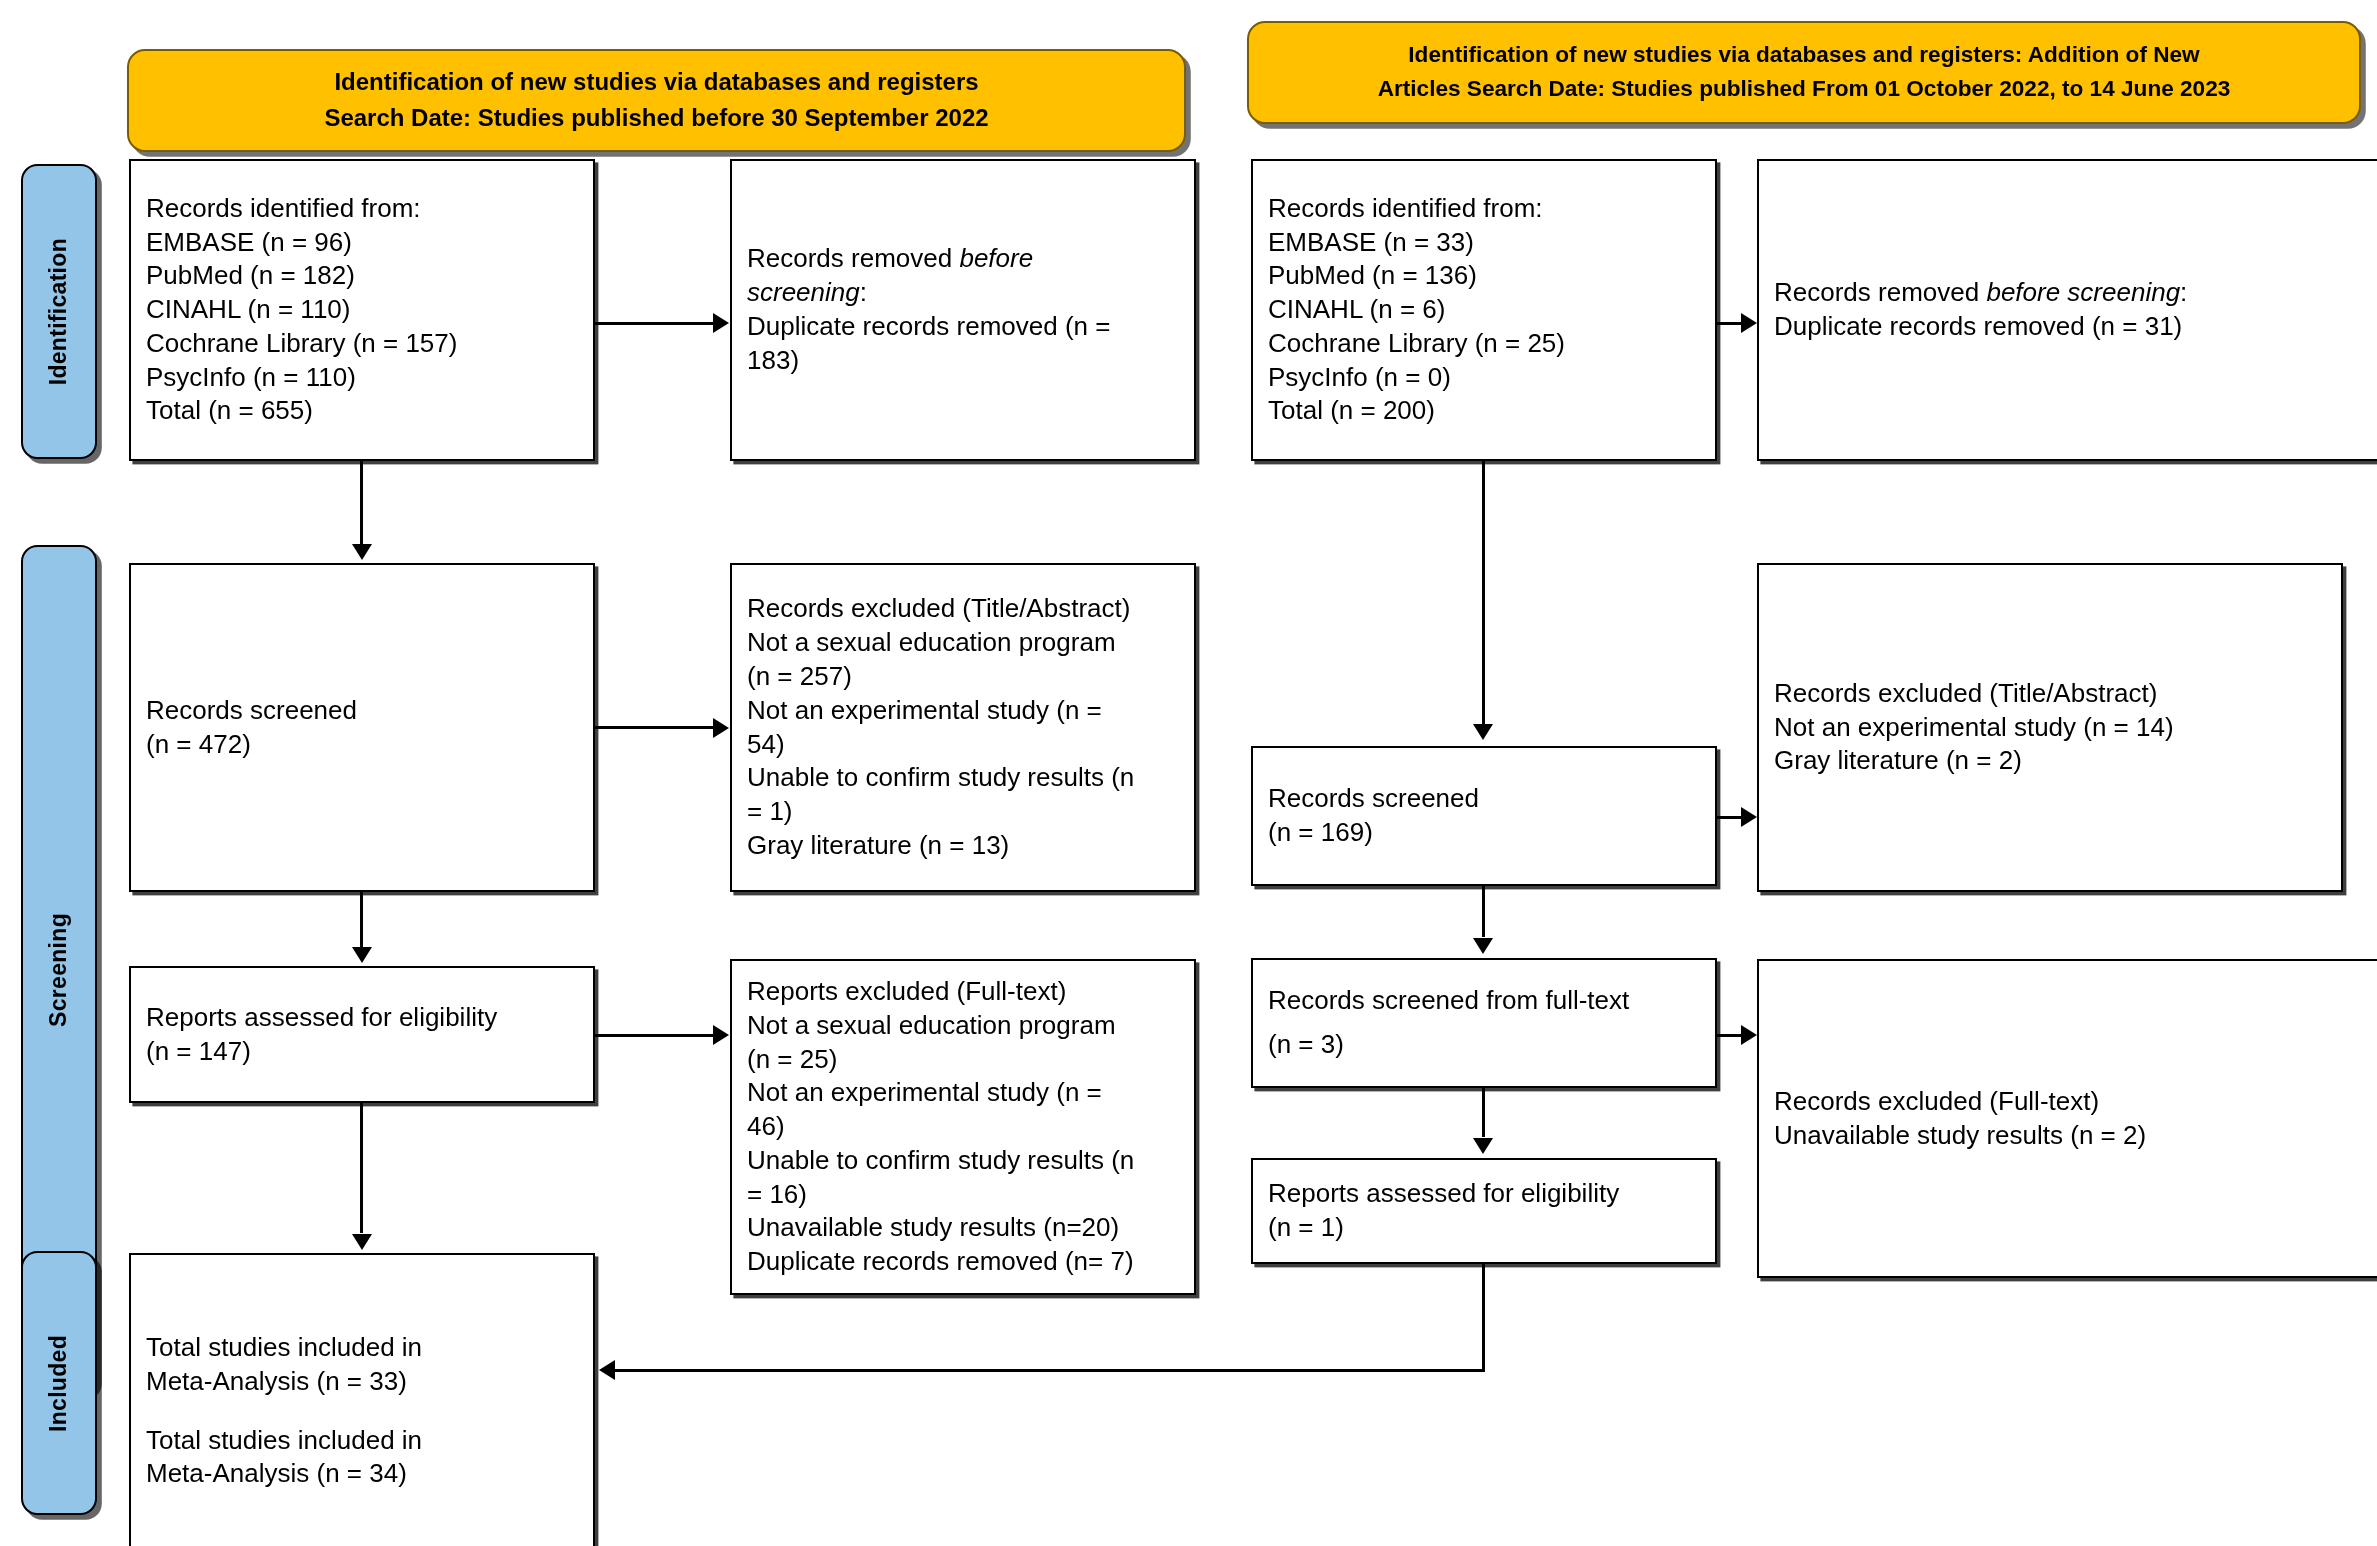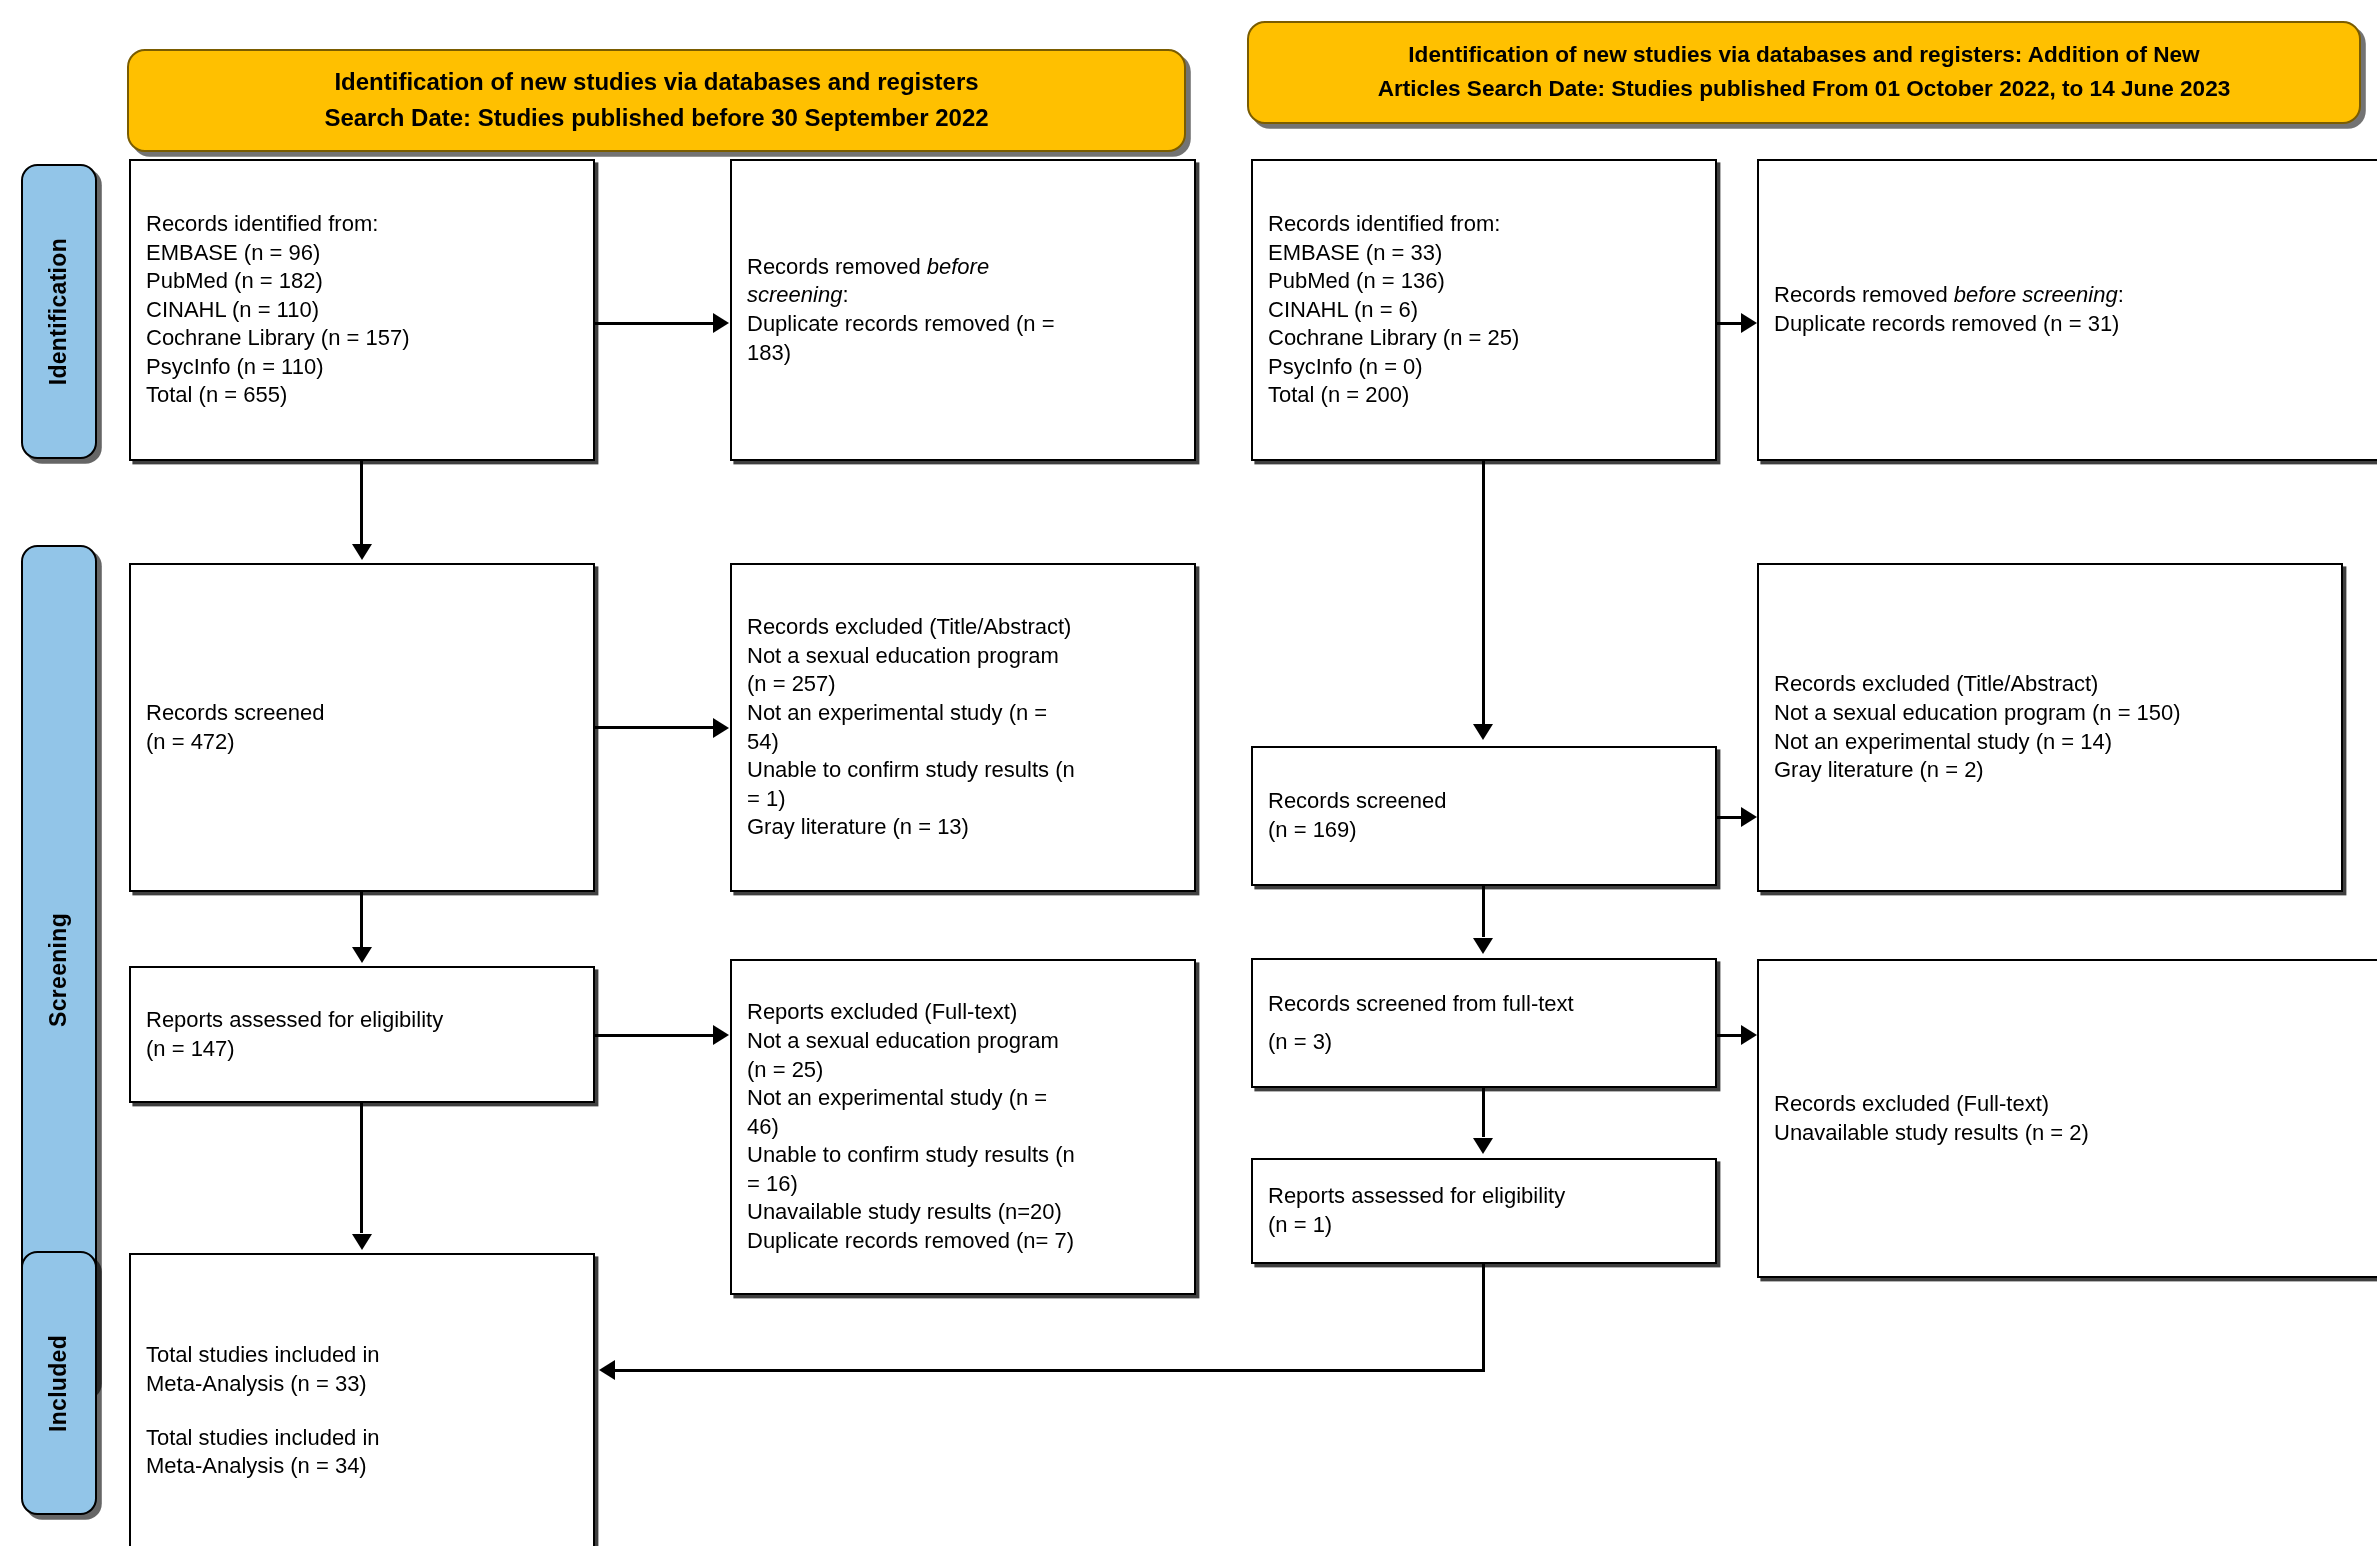--- a/index.html
+++ b/index.html
@@ -62,21 +62,21 @@
     border:2.7px solid #000;
     box-shadow:3.4px 3.4px 0 rgba(0,0,0,0.75);
     box-sizing:border-box;
     display:flex;
     flex-direction:column;
     justify-content:center;
     padding:0 15px;
   }
   .box .ln {
     display:block;
-    font-size:22px;
+    font-size:26px;
     line-height:1.30;
     color:#000;
     white-space:nowrap;
   }
   .box .ln.sp { height:25px; }
 
   
   .hline, .vline {
     position:absolute;
     background:#000;
@@ -204,21 +204,20 @@
     <span class="ln">Duplicate records removed  (n = 31)</span>
   </div>
 
   <div class="box" style="left:1251px; top:746px; width:466px; height:140px;">
     <span class="ln">Records screened</span>
     <span class="ln">(n = 169)</span>
   </div>
 
   <div class="box" style="left:1757px; top:563px; width:586px; height:329px;">
     <span class="ln">Records excluded (Title/Abstract)</span>
-    <span class="ln">Not a sexual education program (n = 150)</span>
     <span class="ln">Not an experimental study (n = 14)</span>
     <span class="ln">Gray literature (n = 2)</span>
   </div>
 
   <div class="box" style="left:1251px; top:958px; width:466px; height:130px;">
     <span class="ln">Records screened from full-text</span>
     <span class="ln sp" style="height:9.6px;"></span>
     <span class="ln">(n = 3)</span>
   </div>
 

